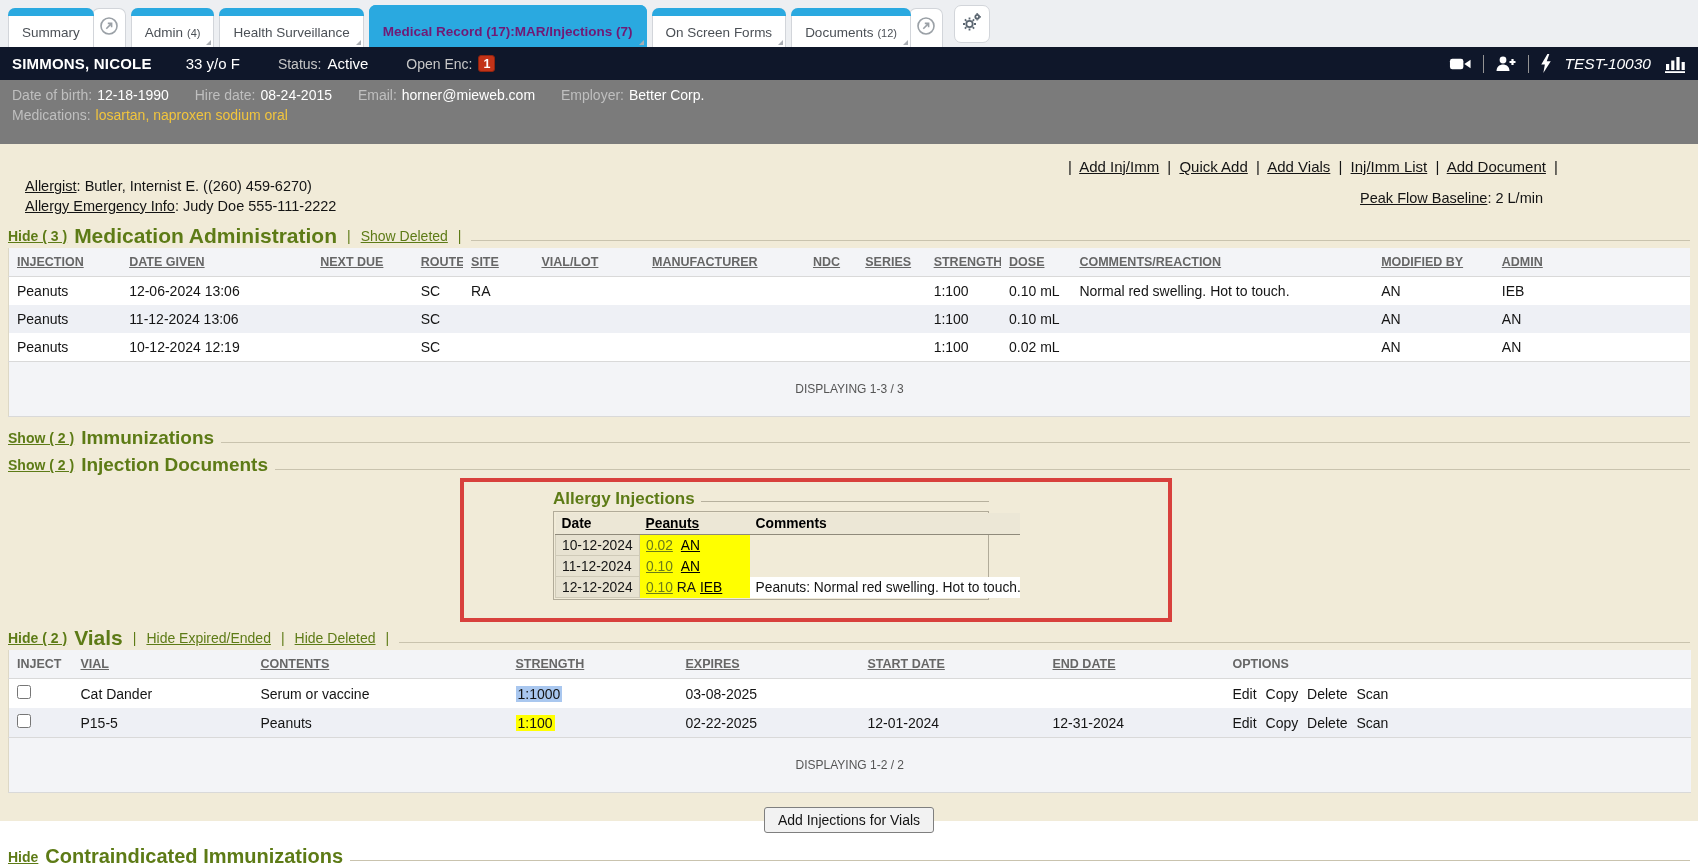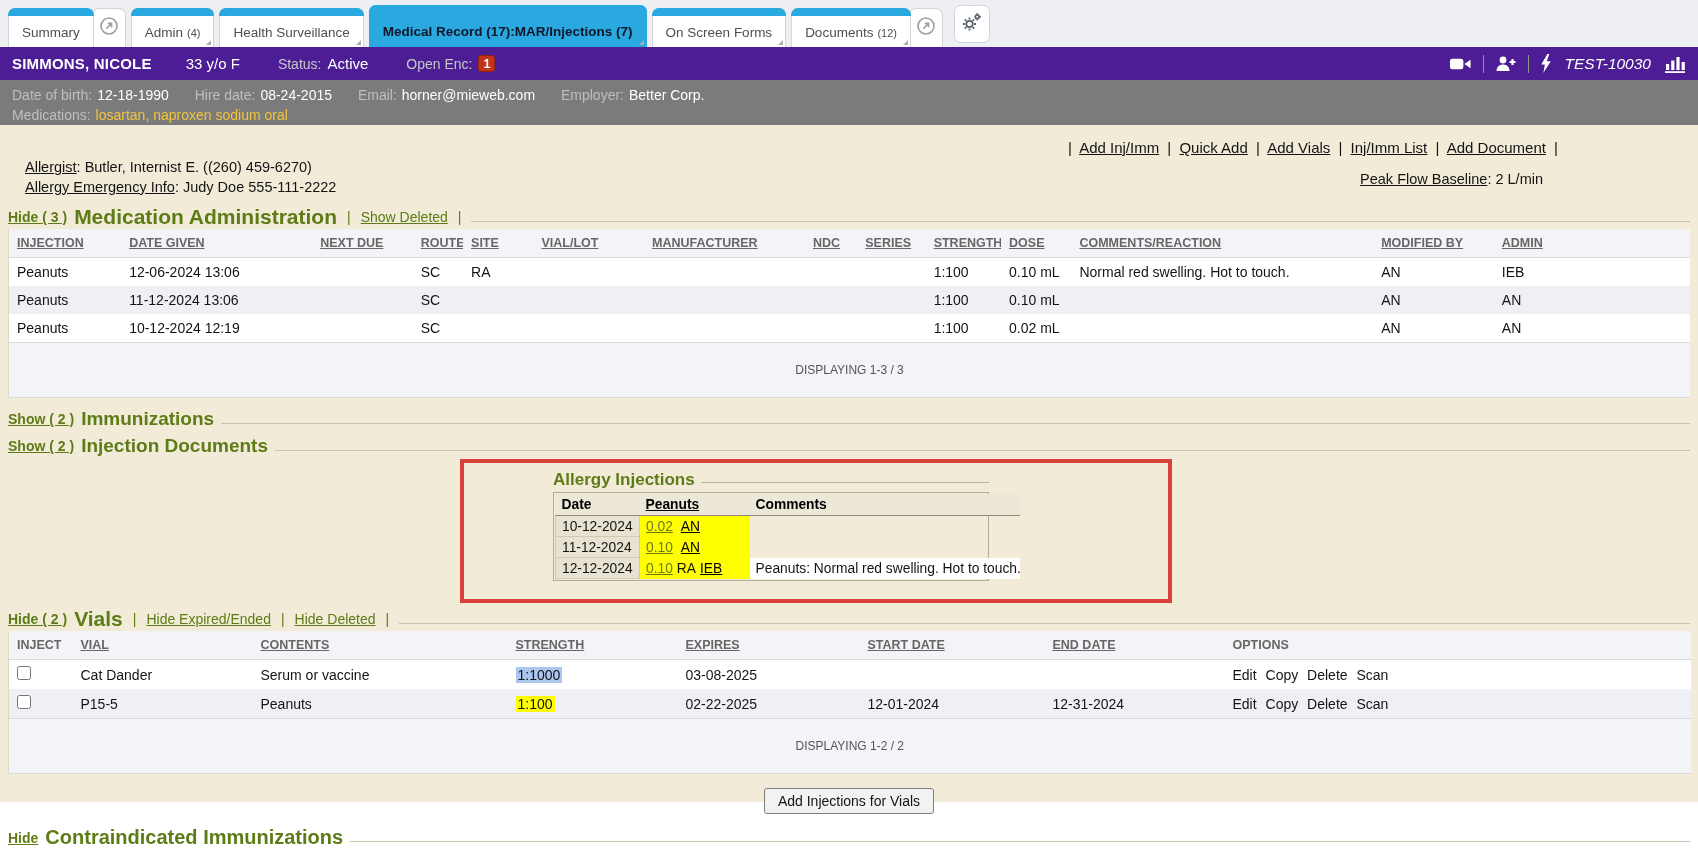--- a/index.html
+++ b/index.html
@@ -4,44 +4,44 @@
 <style>
   * { margin:0; padding:0; box-sizing:border-box; }
   body { width:1698px; height:866px; font-family:"Liberation Sans", sans-serif; background:#fff; overflow:hidden; }
 
   
   .tabbar { height:47px; background:#edeff2; display:flex; align-items:flex-end; padding-left:8px; gap:5px; }
   .tab { position:relative; background:#fff; border:1px solid #d2d5da; border-bottom:none; border-radius:7px 7px 0 0;
          height:39px; display:flex; align-items:center; padding:9px 13px 0; color:#4b5056; font-size:13.5px; cursor:pointer; white-space:nowrap; }
   .tab::before { content:""; position:absolute; top:-1px; left:-1px; right:-1px; height:8px; background:#2aa9e0; border-radius:7px 7px 0 0; }
   .tab .count { font-size:11px; margin-left:4px; }
-  .tab.active { background:#2aa9e0; border-color:#2aa9e0; color:#0f172a; font-weight:bold; height:42px; }
+  .tab.active { background:#2aa9e0; border-color:#2aa9e0; color:#701a75; font-weight:bold; height:42px; }
   .tab.active::before { background:#2aa9e0; }
   .tab.notch::after { content:""; position:absolute; right:2px; bottom:2px; width:0; height:0;
                       border-left:5px solid transparent; border-bottom:5px solid #a9adb3; }
   .tab-addon { height:39px; width:34px; background:#fff; border:1px solid #d2d5da; border-bottom:none;
                border-radius:7px 7px 0 0; display:flex; align-items:center; justify-content:center; margin-left:-7px; cursor:pointer; }
   .gear-btn { width:36px; height:38px; background:#fff; border:1px solid #d2d5da; border-radius:7px; margin:0 0 4px 6px;
               display:flex; align-items:center; justify-content:center; cursor:pointer; }
 
   
-  .patient-bar { height:33px; background:#4c1d95; color:#fff; display:flex; align-items:center; padding:4px 12px; font-size:15px; }
+  .patient-bar { height:33px; background:#0f172a; color:#fff; display:flex; align-items:center; padding:4px 12px; font-size:15px; }
   .patient-bar .pname { font-weight:bold; letter-spacing:.2px; }
   .patient-bar .agesex { margin-left:34px; }
   .patient-bar .lbl { color:#c7c7c7; font-size:14px; }
   .patient-bar .grp { margin-left:38px; display:flex; align-items:center; gap:6px; }
   .enc-badge { background:#c23318; border:1px solid #8e2410; min-width:17px; height:17px; border-radius:3px;
                display:flex; align-items:center; justify-content:center; font-size:12.5px; font-weight:bold; padding:0 2px; cursor:pointer; }
   .pb-right { margin-left:auto; display:flex; align-items:center; gap:11px; }
   .pb-divider { width:1px; height:18px; background:#939393; }
   .pb-icon { display:flex; align-items:center; cursor:pointer; }
   .chart-id { font-size:15.5px; margin:0 2px;font-style:italic; }
 
   
-  .demo-bar { height:45px; background:#7b7b7b; color:#fff; padding:5px 12px 0; font-size:14px; line-height:20px; }
+  .demo-bar { height:64px; background:#7b7b7b; color:#fff; padding:5px 12px 0; font-size:14px; line-height:20px; }
   .demo-bar .lbl { color:#bfbfbf; margin-right:5px; }
   .demo-bar .pair { margin-right:22px; white-space:nowrap; }
   .demo-bar .meds { color:#f2c53d; }
 
   
   .content { background:#f1ebd8; height:677px; padding:0 8px; position:relative; font-size:14px; color:#141414; }
   .bottom-white { height:60px; background:#fff; }
 
   .link { text-decoration:underline; cursor:pointer; color:#141414; }
   .toggle-link { color:#5d7b16; font-weight:bold; text-decoration:underline; cursor:pointer; font-size:14px; }

